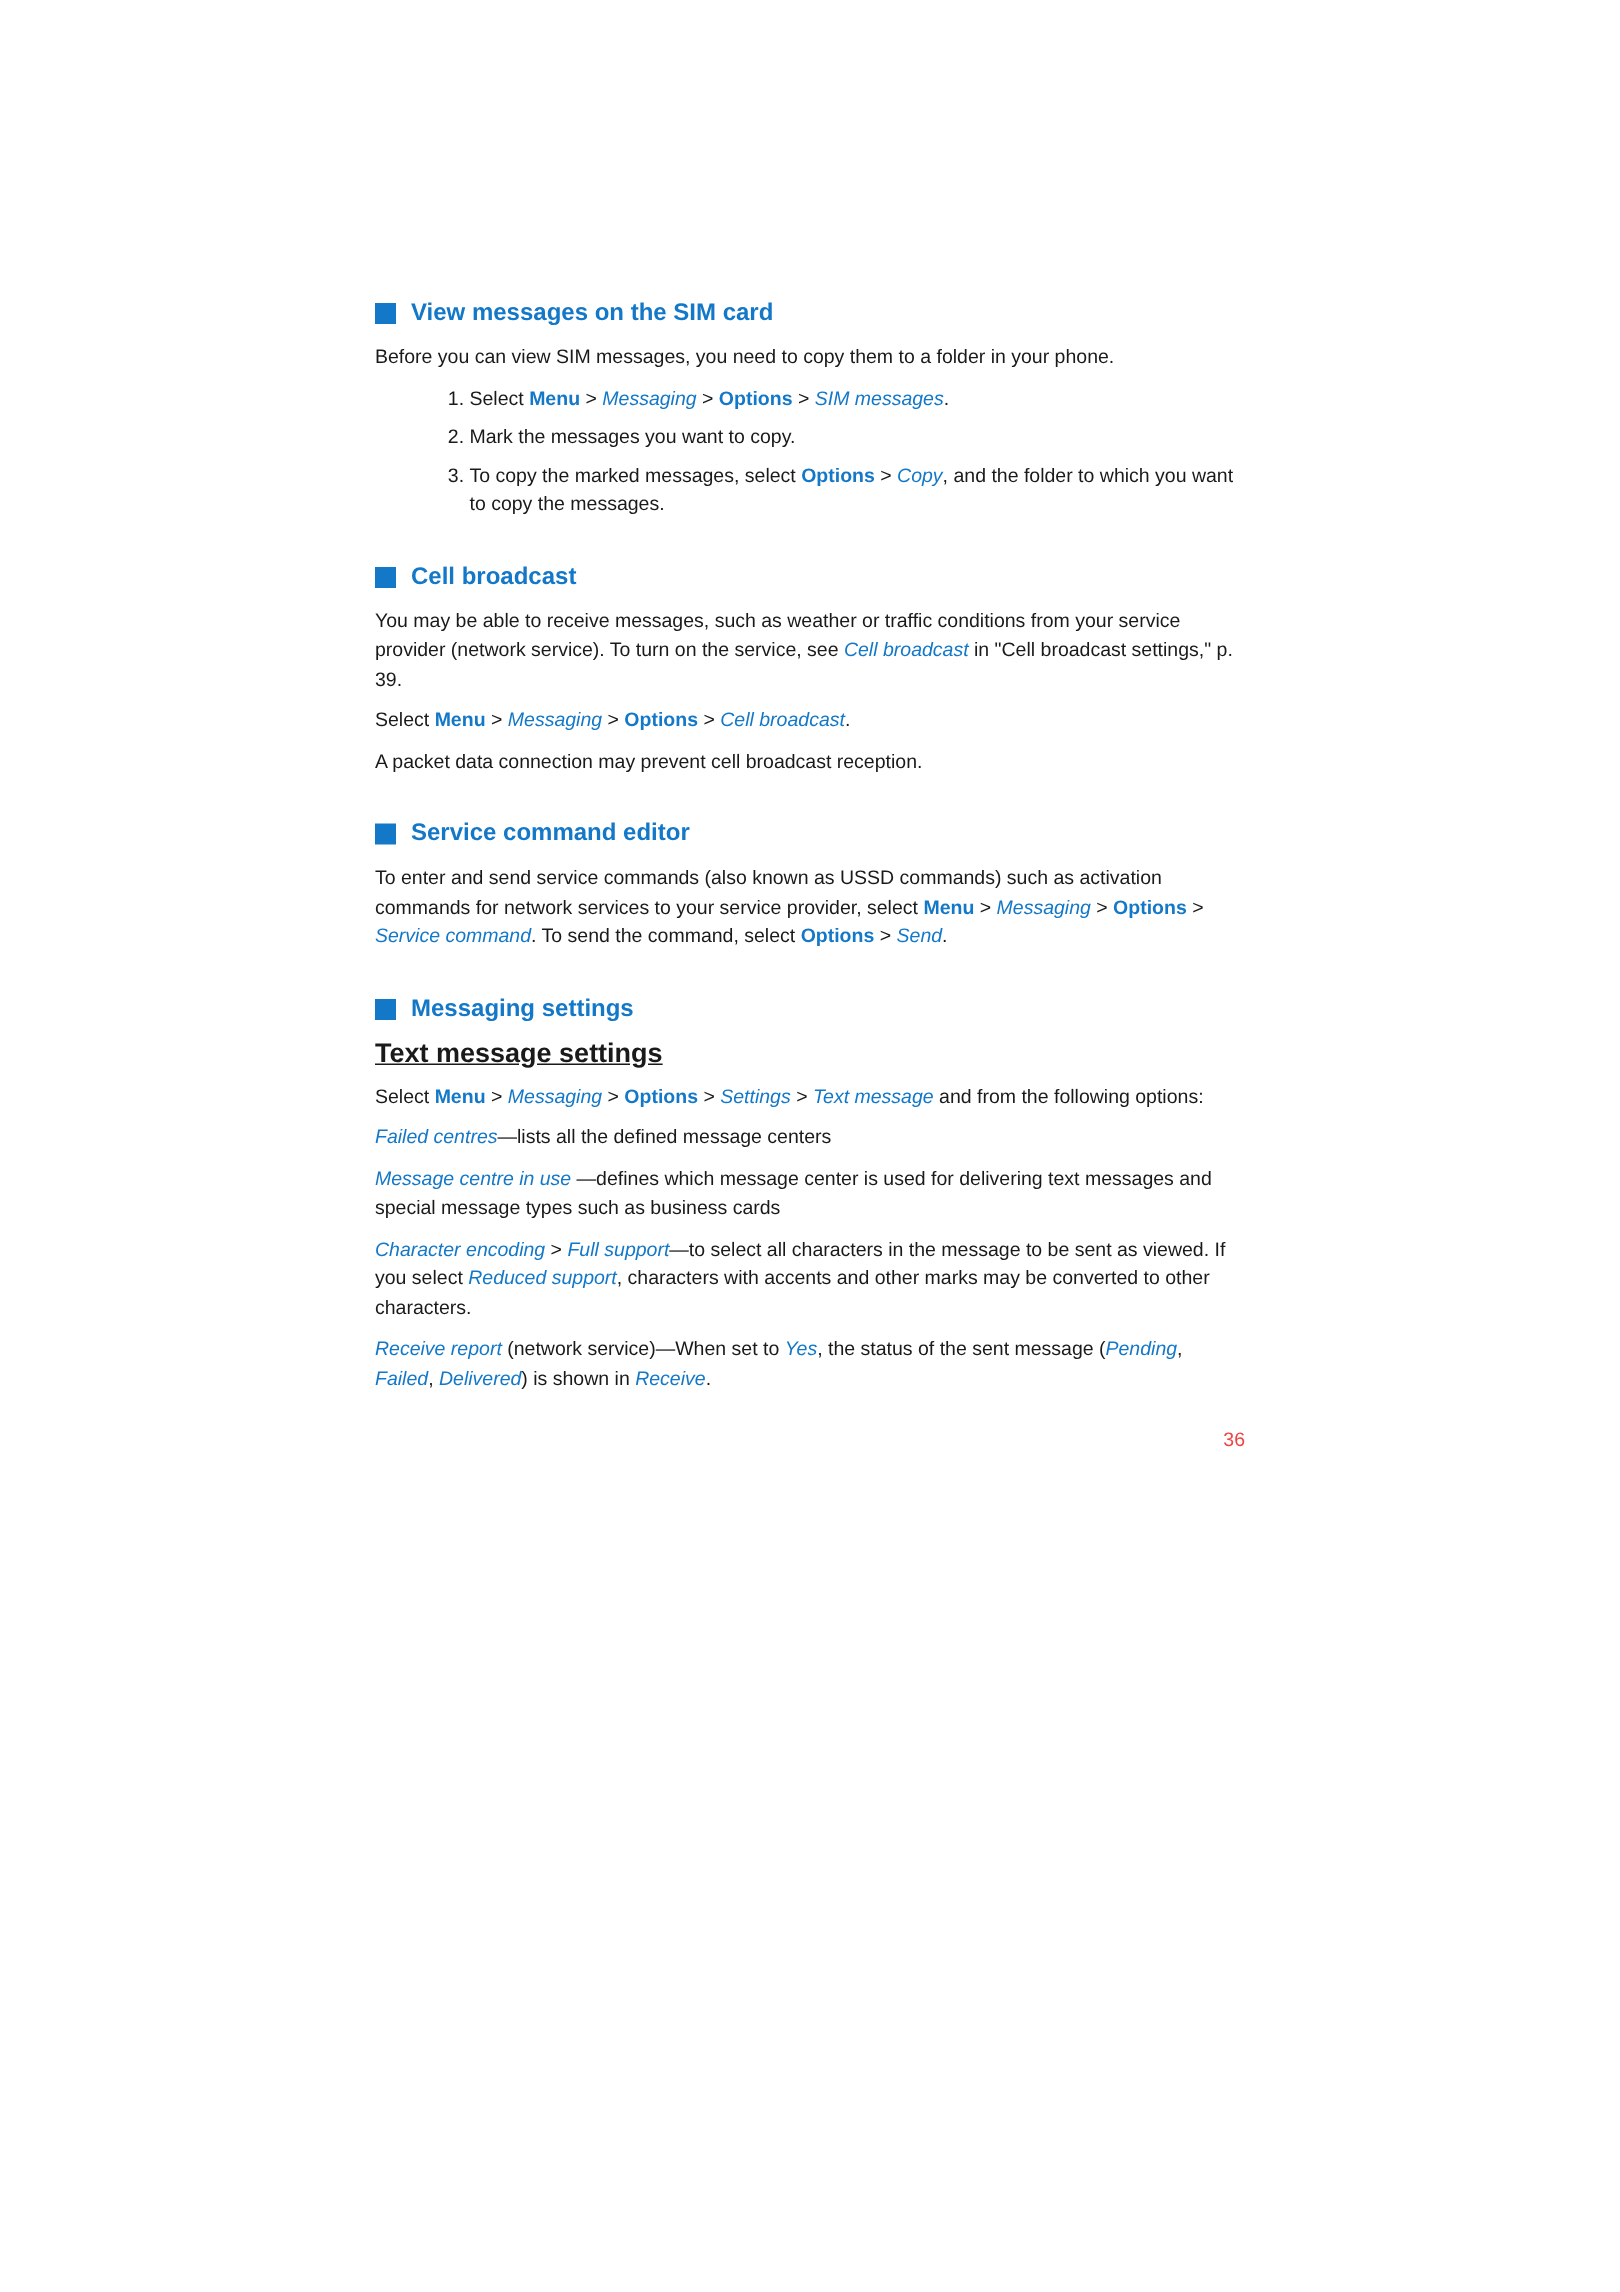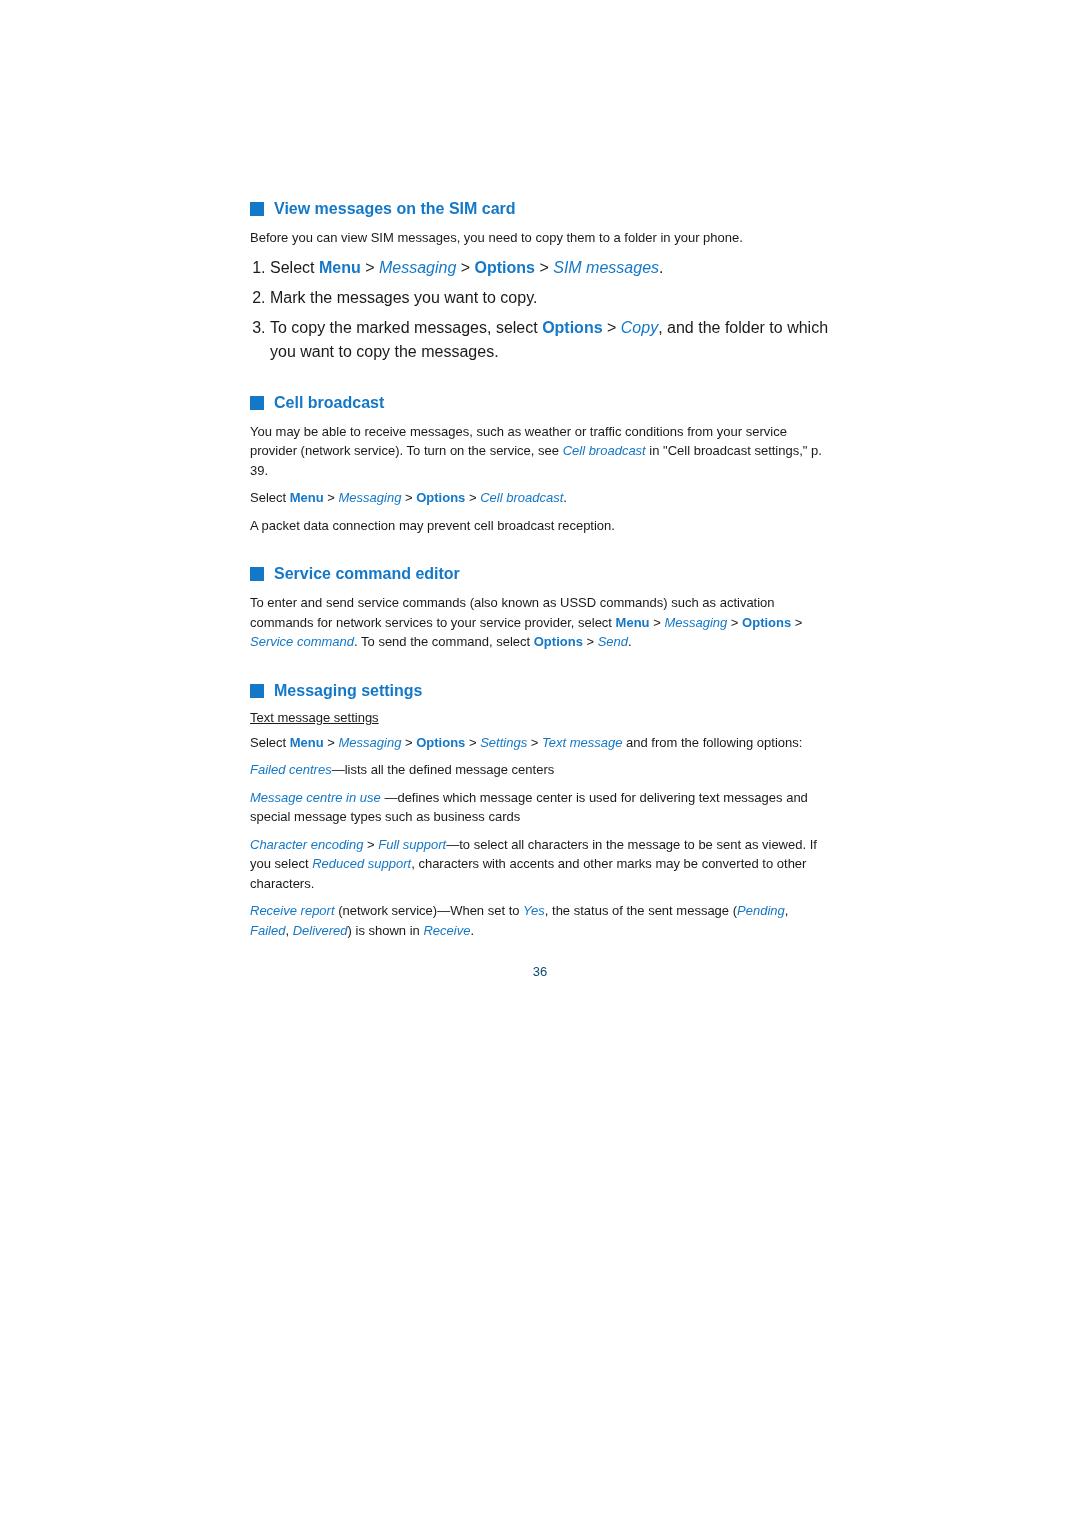--- a/index.html
+++ b/index.html
@@ -48,43 +48,44 @@
       line-height: 1.5;
       font-size: 13px;
     }
     ol {
       margin-left: 20px;
       margin-bottom: 8px;
     }
     ol li {
       margin-bottom: 6px;
       line-height: 1.5;
-      font-size: 16px;
+      font-size: 13px;
+      margin-left: 43px;
     }
     .link-italic {
       color: #1478c8;
       font-style: italic;
       text-decoration: none;
     }
     .bold-blue {
       font-weight: bold;
       color: #1478c8;
     }
     .subsection-title {
       text-decoration: underline;
-      font-weight: normal;
-      font-size: 13px;
+      font-weight: bold;
+      font-size: 18px;
       margin-bottom: 8px;
       display: block;
     }
     .page-number {
-      text-align: center;
+      text-align: right;
       font-size: 13px;
       margin-top: 20px;
-      color: #0c4a6e;
+      color: #ef4444;
     }
     .messaging-section {
       margin-bottom: 24px;
     }
   </style>
 </head>
 <body>
 
 <div class="page">
   <div class="content">

